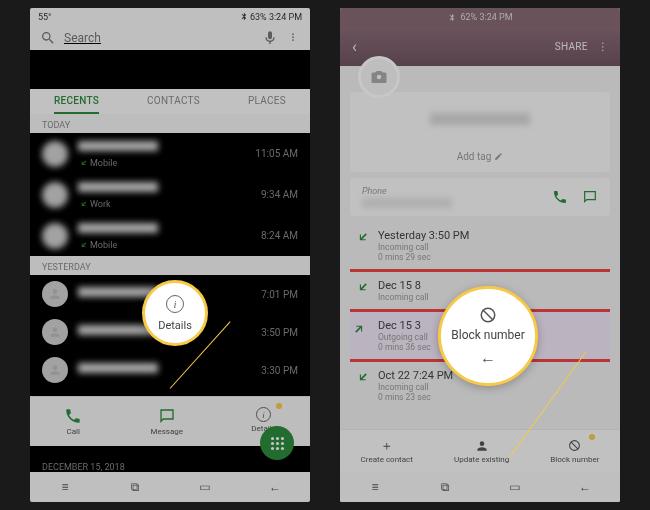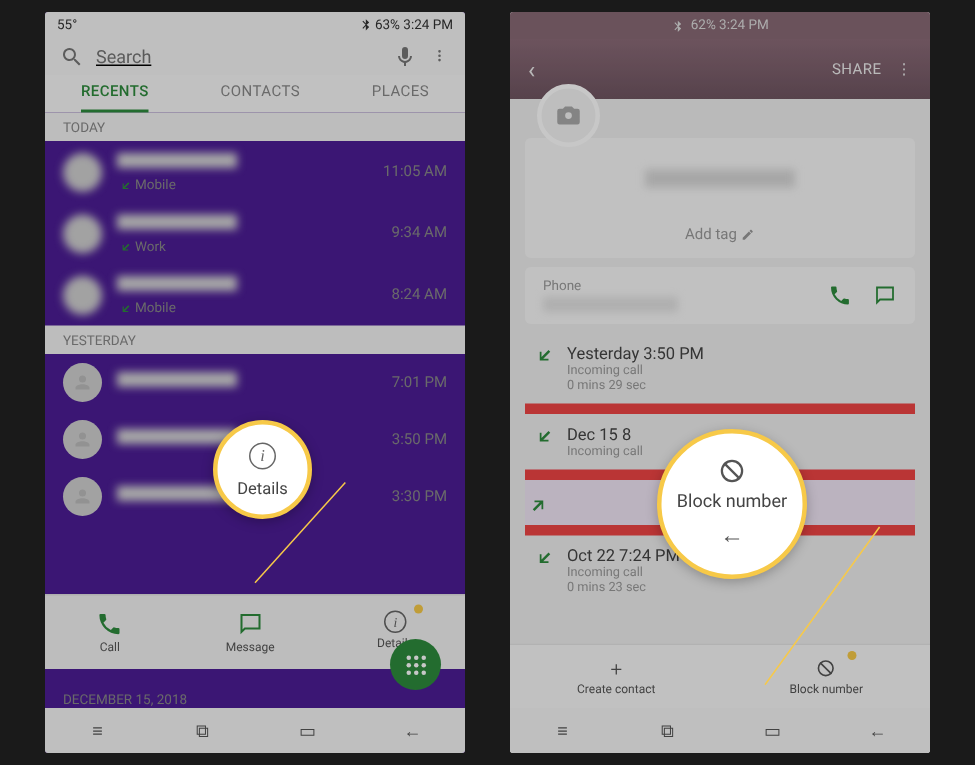--- a/index.html
+++ b/index.html
@@ -1,26 +1,26 @@
 <!DOCTYPE html>
 <html><head>
 <meta charset="utf-8">
 <style>
   * { box-sizing: border-box; margin: 0; padding: 0; font-family: -apple-system, BlinkMacSystemFont, "Segoe UI", Roboto, Arial, sans-serif; }
   body { width: 650px; height: 510px; background: #1a1a1a; display: flex; justify-content: center; gap: 30px; padding: 8px 0; }
-  .phone { width: 280px; height: 494px; background: #4c1d95; position: relative; overflow: hidden; border-radius: 2px; }
+  .phone { width: 280px; height: 494px; background: #000000; position: relative; overflow: hidden; border-radius: 2px; }
   .dim-overlay { position: absolute; inset:0; background: rgba(0,0,0,0.22); z-index: 40; pointer-events:none; }
 
   
   .status-bar { height: 18px; display:flex; justify-content:space-between; align-items:center; padding: 0 8px; font-size: 9px; color:#333; background:#f5f5f5; }
   .status-right { display:flex; align-items:flex-start; gap:2px; }
   .search-bar { display:flex; align-items:center; padding: 4px 10px; gap:8px; background:#f5f5f5;text-decoration:underline; }
   .search-bar .icon { width:16px; height:16px; color:#777; }
   .search-bar input { flex:1; border:none; background:transparent; font-size:12px; color:#888; outline:none; }
-  .tabs { display:flex; justify-content:space-around; font-size:10px; background:#f8f8f8; }
+  .tabs { display:flex; justify-content:space-around; font-size:10px; background:#f8f8f8;margin-top:39px; }
   .tab { padding: 6px 0; color:#888; letter-spacing:0.3px; }
   .tab.active { color:#2e8b3d; border-bottom:2px solid #2e8b3d; font-weight:500; }
 
   .section-header { font-size:9px; color:#888; padding:6px 12px 3px 12px; background:#f2f2f2; }
   .call-row { display:flex; align-items:center; padding:6px 12px; gap:10px; }
   .avatar { width:26px; height:26px; border-radius:50%; background:#d0d0d0; display:flex; align-items:center; justify-content:center; color:#aaa; font-size:14px; flex-shrink:0; }
   .avatar.pix { filter: blur(3px); }
   .call-mid { flex:1; }
   .call-name { font-size:11px; color:#444; filter: blur(3px); background:#d6d6d6; display:inline-block; width:80px; height:10px; margin-bottom:3px; }
   .call-sub { font-size:9px; color:#888; display:flex; align-items:center; gap:3px; }
@@ -58,26 +58,26 @@
   .r-share { font-size:10px; letter-spacing:0.3px; display:flex; align-items:center; gap:10px; }
 
   .r-photo-circle { position:absolute; top:48px; left:18px; width:42px; height:42px; border-radius:50%; background:#f4f4f4; border:3px solid #fff; display:flex; align-items:center; justify-content:center; z-index:30; }
   .r-photo-circle svg { width:18px; height:18px; color:#aaa; }
 
   .r-card1 { margin:26px 10px 6px 10px; background:#f8f8f8; border-radius:4px; padding:18px 12px 10px 12px; text-align:center; position:relative; }
   .r-name { font-size:13px; color:#555; filter:blur(3px); background:#d6d6d6; display:inline-block; width:100px; height:12px; }
   .r-addtag { font-size:10px; color:#999; margin-top:22px; display:flex; align-items:center; justify-content:center; gap:3px; }
 
   .r-card2 { margin:0 10px; background:#f8f8f8; border-radius:4px; padding:8px 12px; display:flex; align-items:center; }
-  .r-phone-label { font-size:9px; color:#999; }
+  .r-phone-label { font-size:9px; color:#999;font-style:italic; }
   .r-phone-number { font-size:11px; color:#555; filter:blur(3px); background:#e0e0e0; width:90px; height:10px; margin-top:2px; }
   .r-phone-actions { margin-left:auto; display:flex; gap:14px; color:#2e8b3d; }
 
   .r-log { margin:6px 10px; }
-  .r-log-item { display:flex; gap:10px; padding:7px 4px; border-top:7px solid #ef4444; }
+  .r-log-item { display:flex; gap:10px; padding:7px 4px; border-top:3px solid #ef4444; }
   .r-log-item:first-child { border-top:none; }
   .r-log-icon { width:14px; height:14px; color:#2e8b3d; flex-shrink:0; margin-top:2px; }
   .r-log-text { }
   .r-log-title { font-size:11px; color:#444; }
   .r-log-sub { font-size:8.5px; color:#999; }
   .r-log-item.hilite { background:#f0e6f5; }
 
   .r-bottom-actions { position:absolute; bottom:30px; left:0; right:0; display:flex; justify-content:space-around; padding:8px 0; background:#f8f8f8; border-top:1px solid #e5e5e5; }
   .r-ba-item { text-align:center; font-size:8px; color:#555; }
   .r-ba-icon { width:15px; height:15px; margin:0 auto 2px; display:flex; align-items:center; justify-content:center; font-size:13px; }
@@ -313,37 +313,50 @@
         </svg>
       <div class="r-log-text">
         <div class="r-log-title">Dec 15 8</div>
         <div class="r-log-sub">Incoming call</div>
       </div>
     </div>
     <div class="r-log-item hilite">
       <svg class="r-log-icon" viewBox="0 0 24 24">
           <path fill="#2e8b3d" d="M4 20l8-8v6h2V8H4v2h6l-8 8z"></path>
         </svg>
+      <div class="r-log-text">
+        <div class="r-log-title">Dec 15 3</div>
+        <div class="r-log-sub">Outgoing call</div>
+        <div class="r-log-sub">0 mins 36 sec</div>
+      </div>
     </div>
     <div class="r-log-item">
       <svg class="r-log-icon" viewBox="0 0 24 24">
           <path fill="#2e8b3d" d="M20 4l-8 8V6H10v10h10v-2h-6l8-8z"></path>
         </svg>
       <div class="r-log-text">
         <div class="r-log-title">Oct 22 7:24 PM</div>
         <div class="r-log-sub">Incoming call</div>
         <div class="r-log-sub">0 mins 23 sec</div>
       </div>
     </div>
   </div>
 
   <div class="r-bottom-actions">
     <div class="r-ba-item">
       <div class="r-ba-icon">＋</div>
       <span>Create contact</span>
+    </div>
+    <div class="r-ba-item">
+      <div class="r-ba-icon">
+          <svg width="14" height="14" viewBox="0 0 24 24">
+            <path fill="#555" d="M12 12a4 4 0 100-8 4 4 0 000 8zm0 2c-4 0-8 2-8 4v2h16v-2c0-2-4-4-8-4z"></path>
+          </svg>
+        </div>
+      <span>Update existing</span>
     </div>
     <div class="r-ba-item" style="position:relative;">
       <span class="yellow-dot" style="top:-4px; right:4px;"></span>
       <div class="r-ba-icon">
           <svg width="13" height="13" viewBox="0 0 24 24">
             <circle cx="12" cy="12" r="9" fill="none" stroke="#555" stroke-width="2"></circle>
             <line x1="5" y1="5" x2="19" y2="19" stroke="#555" stroke-width="2"></line>
           </svg>
         </div>
       <span>Block number</span>

